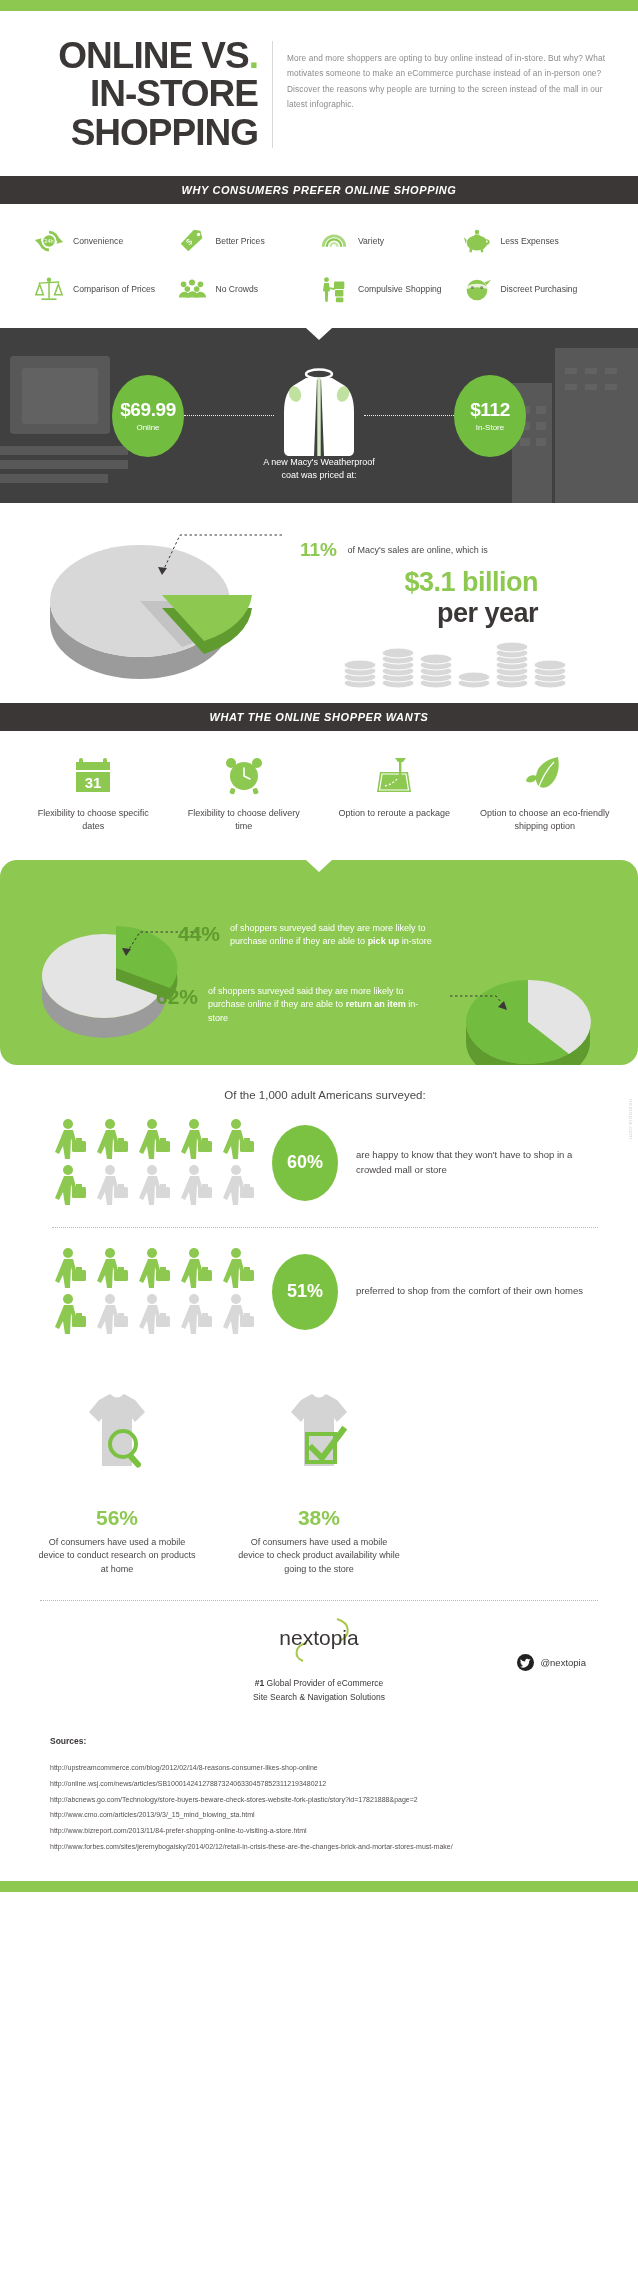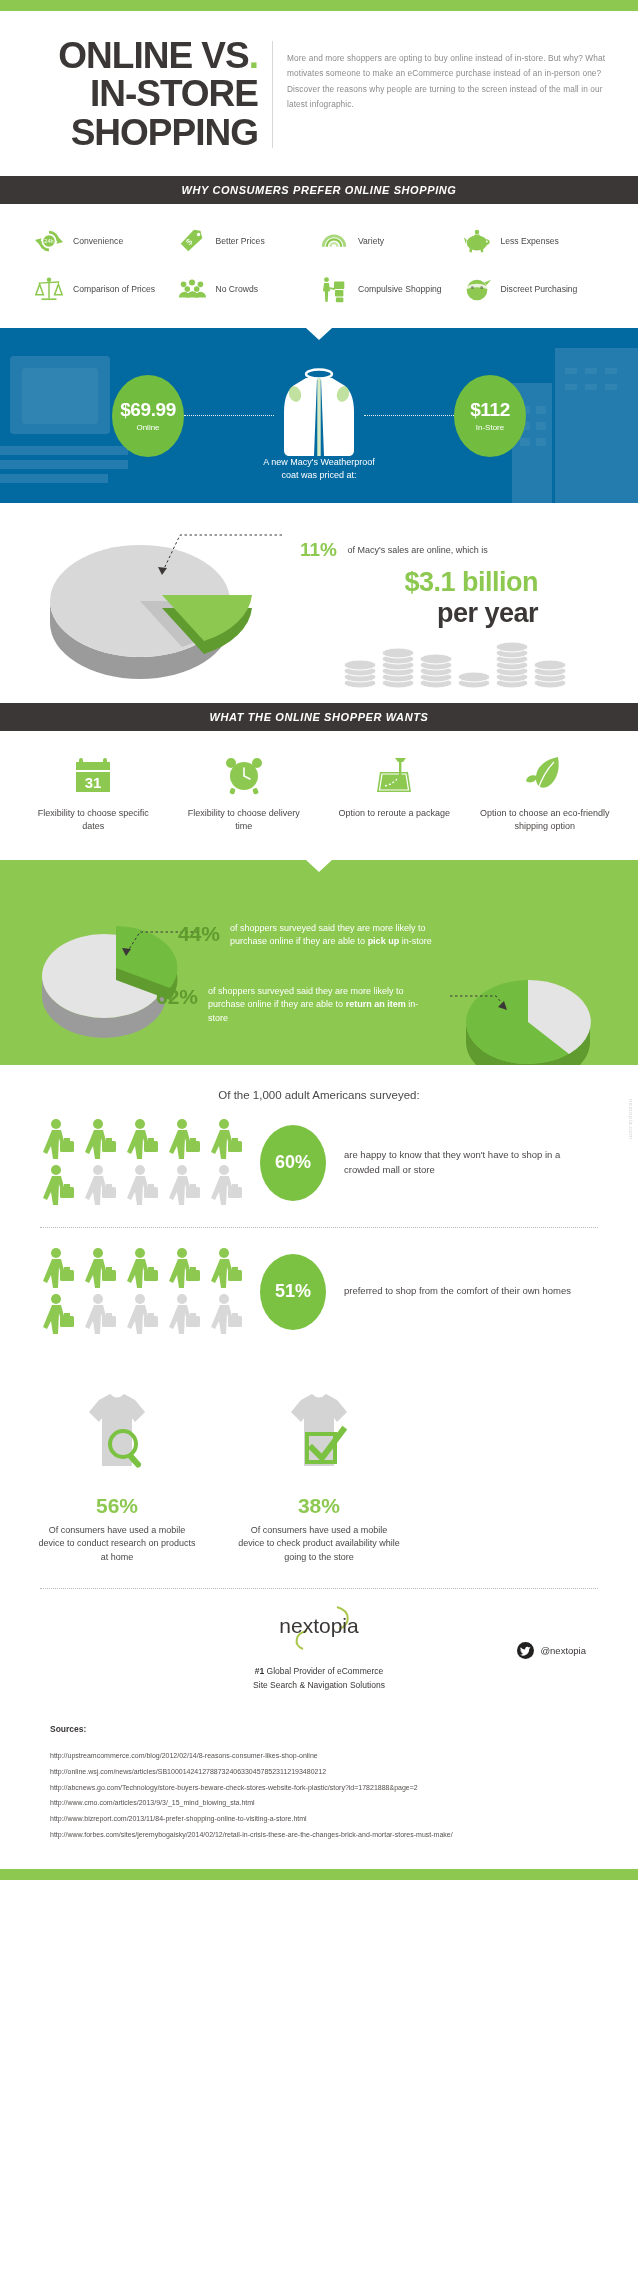--- a/index.html
+++ b/index.html
@@ -56,21 +56,21 @@
   .benefit {
     width: 25%;
     display: flex;
     align-items: center;
     gap: 9px;
   }
   .benefit .ico { width: 30px; height: 30px; flex: 0 0 30px; display:flex; align-items:center; justify-content:center; }
   .benefit .lbl { font-size: 8.6px; color: #4b4847; line-height: 1.35; }
 
   
-  .green-panel { background: #0369a1; position: relative; overflow: hidden; }
+  .green-panel { background: #404040; position: relative; overflow: hidden; }
   .notch-top {
     position: absolute; left: 50%; top: 0; transform: translateX(-50%);
     width: 0; height: 0;
     border-left: 13px solid transparent; border-right: 13px solid transparent;
     border-top: 12px solid #ffffff;
   }
   .panel-bg { position: absolute; inset: 0; opacity: .42; }
   .price-panel { height: 175px; position: relative; }
   .price-inner {
     position: relative; z-index: 3; height: 100%;
@@ -101,31 +101,31 @@
   .big-year { color: #3a3736; font-size: 27px; font-weight: bold; text-align: right; width: 238px; letter-spacing: -.5px;}
   .coins { position: absolute; left: 340px; top: 120px; }
 
   
   .wants { padding: 22px 18px 26px 18px; display: flex; }
   .want { width: 25%; text-align: center; }
   .want .ico { height: 44px; display: flex; align-items: center; justify-content: center; }
   .want .lbl { margin-top: 10px; font-size: 9px; color: #4b4847; line-height: 1.45; padding: 0 10px; }
 
   
-  .pies-panel { height: 205px; position: relative; background: #8dc951; }
+  .pies-panel { height: 205px; position: relative; background: #8dc951; border-radius: 17px; }
   .pies-panel .p44-pie { position: absolute; left: 30px; top: 58px; }
   .pies-panel .p62-pie { position: absolute; right: 20px; top: 112px; }
   .stat-44 { position: absolute; left: 178px; top: 62px; display: flex; align-items: flex-start; }
   .stat-62 { position: absolute; left: 156px; top: 125px; display: flex; align-items: flex-start; }
   .stat-pct { color: #5f9b2e; font-size: 21px; font-weight: bold; flex: 0 0 auto; }
   .stat-txt { color: #ffffff; font-size: 9px; line-height: 1.5; margin-left: 10px; max-width: 225px; }
   .stat-txt b { font-weight: bold; }
 
   
-  .survey { padding: 24px 0 18px 0; position: relative; }
+  .survey { padding: 24px 0 18px 12px; position: relative; }
   .survey-head { text-align: center; font-size: 11.5px; color: #4b4847; margin-bottom: 16px; }
   .survey-row { display: flex; align-items: center; padding: 0 42px; }
   .people { width: 210px; flex: 0 0 210px; }
   .people-line { display: flex; gap: 2px; }
   .bubble-pct {
     width: 66px; height: 76px; border-radius: 50%;
     background: #7cc242; color: #fff; font-size: 18px; font-weight: bold;
     display: flex; align-items: center; justify-content: center;
     flex: 0 0 auto; margin-left: 8px;
   }
@@ -134,21 +134,21 @@
   .side-credit {
     position: absolute; right: 4px; top: 34px;
     font-size: 6px; color: #d4d4d4;
     writing-mode: vertical-rl; letter-spacing: .4px;
   }
 
   
   .mobile { padding: 26px 16px 10px 16px; display: flex; }
   .mcol { width: 33.33%; text-align: center; }
   .mcol .ico { height: 100px; display:flex; align-items:center; justify-content:center; }
-  .mcol .pct { color: #8dc951; font-size: 21px; font-weight: bold; margin-top: 12px; }
+  .mcol .pct { color: #8dc951; font-size: 21px; font-weight: bold; margin-top: 24px; }
   .mcol .lbl { font-size: 9px; color: #4b4847; line-height: 1.5; margin-top: 6px; padding: 0 20px; }
 
   
   .footer { padding: 6px 0 10px 0; position: relative; }
   .footer .dot-div { margin: 8px 40px 14px 40px; }
   .brand { text-align: center; }
   .brand .logo-mark { margin: 0 auto; }
   .brand .tag { font-size: 8.5px; color: #3a3736; line-height: 1.6; margin-top: 6px; }
   .brand .site { font-size: 8.5px; color: #3a3736; margin-top: 7px; }
   .twitter { position: absolute; right: 52px; top: 68px; display: flex; align-items: center; gap: 6px; }

